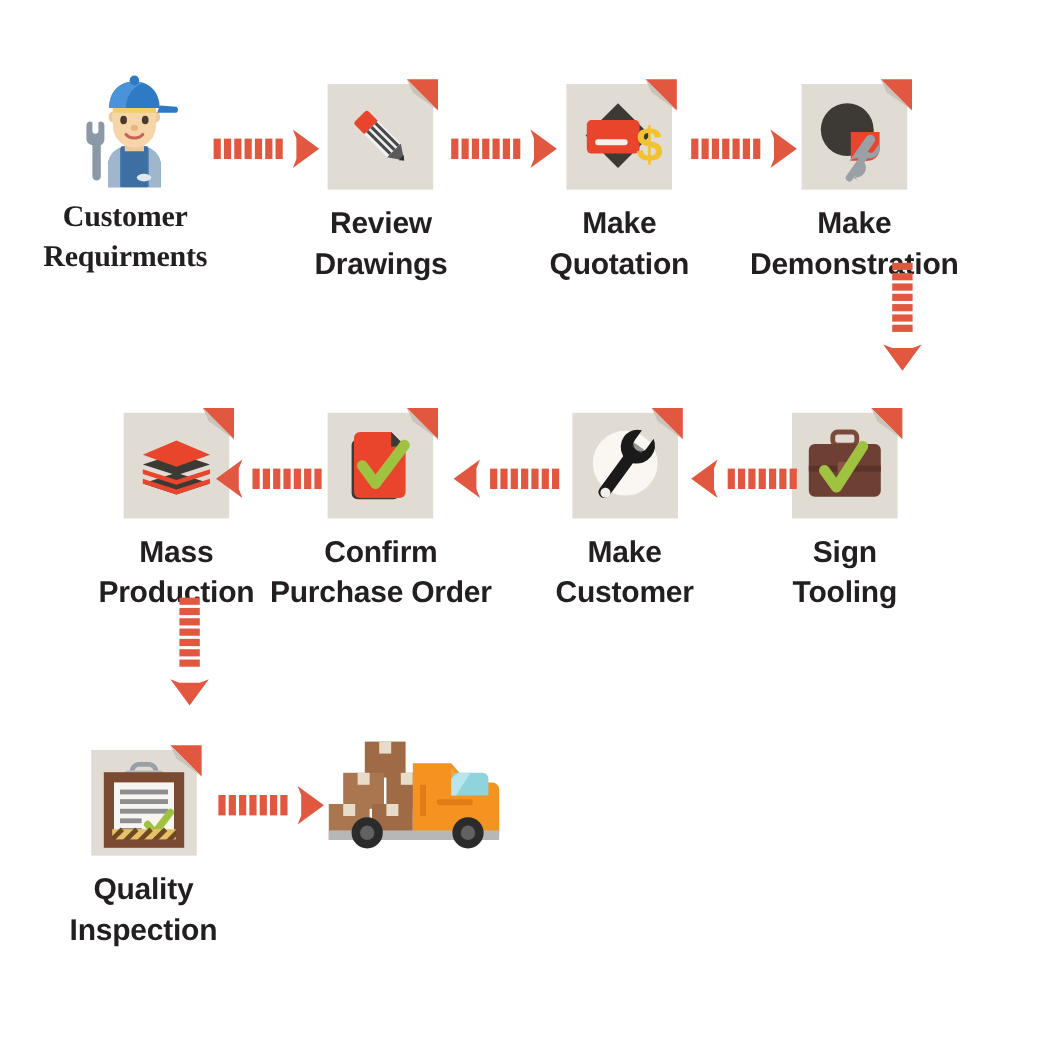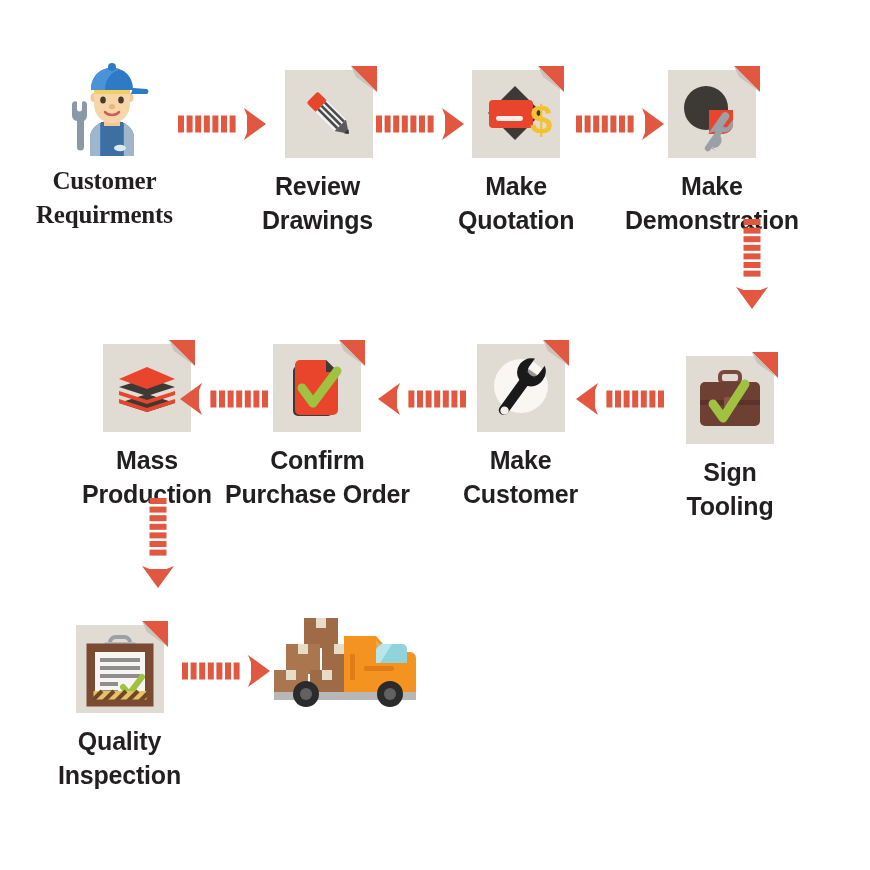--- a/index.html
+++ b/index.html
@@ -69,21 +69,21 @@
      <circle cx="58" cy="7" r="4" fill="#2e7ac4"></circle>
 
      <ellipse cx="49" cy="40" rx="2.8" ry="3.6" fill="#4a3a2a"></ellipse>
      <ellipse cx="67" cy="40" rx="2.8" ry="3.6" fill="#4a3a2a"></ellipse>
      <path d="M58 44 c3 0 4 3 2 5 l-4 0 c-2 -2 -1 -5 2 -5z" fill="#e8b483"></path>
      <path d="M51 52 c3 4 11 4 14 0" stroke="#c9605a" stroke-width="2.6" fill="none" stroke-linecap="round"></path>
    </svg></div>
       </div>
       <div class="label"><span>Customer</span><span class="l2">Requirments</span></div>
     </div>
-    <div class="node" style="left: 262px; top: 70px; align-items: flex-end;">
+    <div class="node" style="left: 262px; top: 70px;">
       <div class="tile">
         <div class="tile-bg"></div>
         <div class="icon-svg">
    <svg viewBox="0 0 88 88" width="88" height="88">
      <g transform="translate(44,44) rotate(-45) translate(-44,-44)">
        <rect x="36" y="20" width="16" height="14" rx="2.5" fill="#e8452c"></rect>
        <rect x="36" y="33" width="16" height="27" fill="#f2f2f2"></rect>
        <rect x="38.5" y="33" width="2.6" height="27" fill="#4a4a4a"></rect>
        <rect x="43.2" y="33" width="2.6" height="27" fill="#4a4a4a"></rect>
        <rect x="47.9" y="33" width="2.6" height="27" fill="#4a4a4a"></rect>
@@ -137,21 +137,21 @@
    </svg></div>
         <div class="fold">
           <svg viewBox="0 0 30 30" width="30" height="30" style="position:absolute;top:-4px;right:-4px;overflow:visible">
      <path d="M4 0 L30 0 L30 26 Z" fill="#e2573f"></path>
      <path d="M4 0 L30 26 L9 11 Z" fill="#c9c3ba"></path>
   </svg>
         </div>
       </div>
       <div class="label"><span>Make</span><span class="l2">Demonstration</span></div>
     </div>
-    <div class="node" style="left: 660px; top: 356px; margin-left: 26px;">
+    <div class="node" style="left: 660px; top: 344px;">
       <div class="tile">
         <div class="tile-bg"></div>
         <div class="icon-svg">
    <svg viewBox="0 0 88 88" width="88" height="88">
      <rect x="34" y="16" width="20" height="11" rx="4" fill="none" stroke="#7a4a3c" stroke-width="4"></rect>
      <rect x="14" y="26" width="60" height="44" rx="5" fill="#6e4034"></rect>
      <rect x="14" y="26" width="60" height="44" rx="5" fill="none"></rect>
      <rect x="14" y="44" width="60" height="5" fill="#5b332a"></rect>
      <rect x="38" y="41" width="12" height="10" rx="2" fill="#8a5344"></rect>
      <path d="M27 48 l10 14 l22 -34" stroke="#9fc341" stroke-width="9" fill="none" stroke-linecap="round" stroke-linejoin="round"></path>

